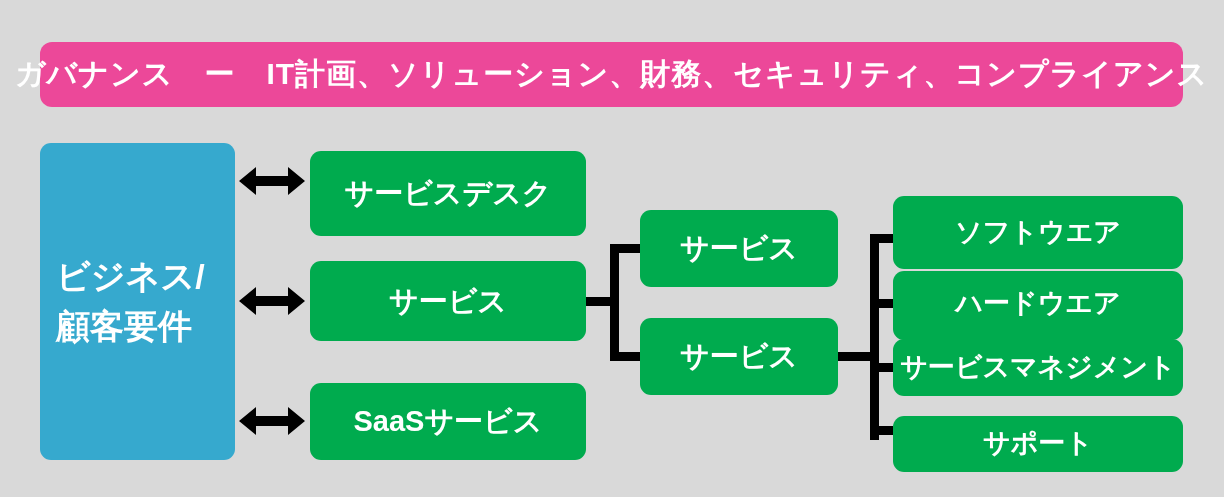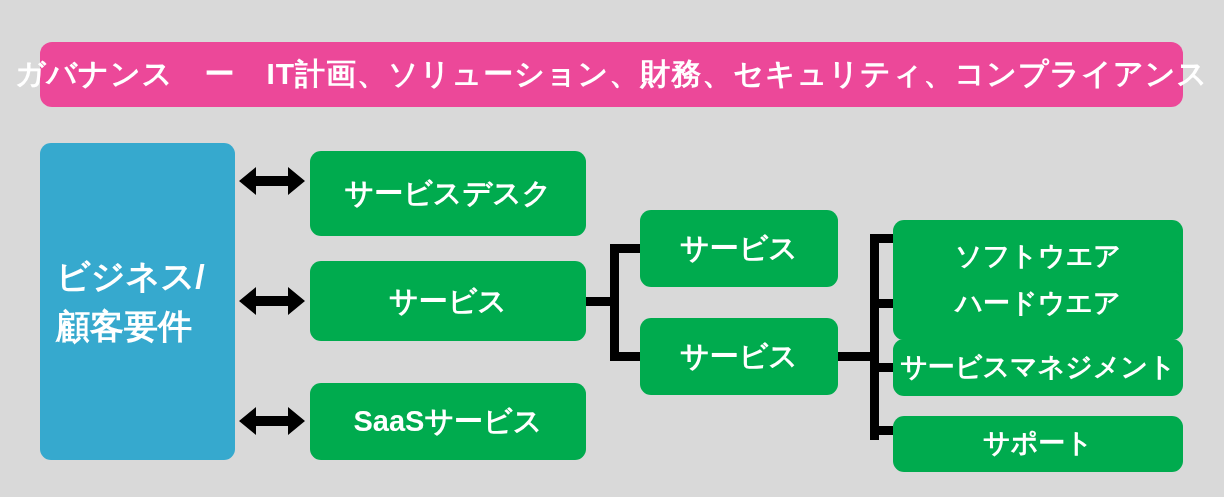--- a/index.html
+++ b/index.html
@@ -24,21 +24,21 @@
     font-size:34px;line-height:1.45;white-space:pre-line;text-align:left;
   }
   .lvl1{left:310px;width:276px;font-size:29px;}
   .box-servicedesk{top:143px;height:85px;margin-top:8px;}
   .box-services{top:261px;height:80px;}
   .box-saas{top:383px;height:77px;}
   .lvl2{left:640px;width:198px;height:77px;font-size:29px;}
   .box-mid-a{top:210px;}
   .box-mid-b{top:318px;}
   .lvl3{left:893px;width:290px;font-size:27px;}
-  .box-software{top:220px;height:73px;}
+  .box-software{top:196px;height:73px;}
   .box-hardware{top:271px;height:69px;font-family:Liberation Mono, monospace;}
   .box-mgmt{top:339px;height:57px;}
   .box-support{top:416px;height:56px;}
   .line{position:absolute;background:#000;}
   .arrow{position:absolute;width:66px;height:36px;}
   .arrow svg{display:block;}
 </style>
 </head>
 <body>
 

